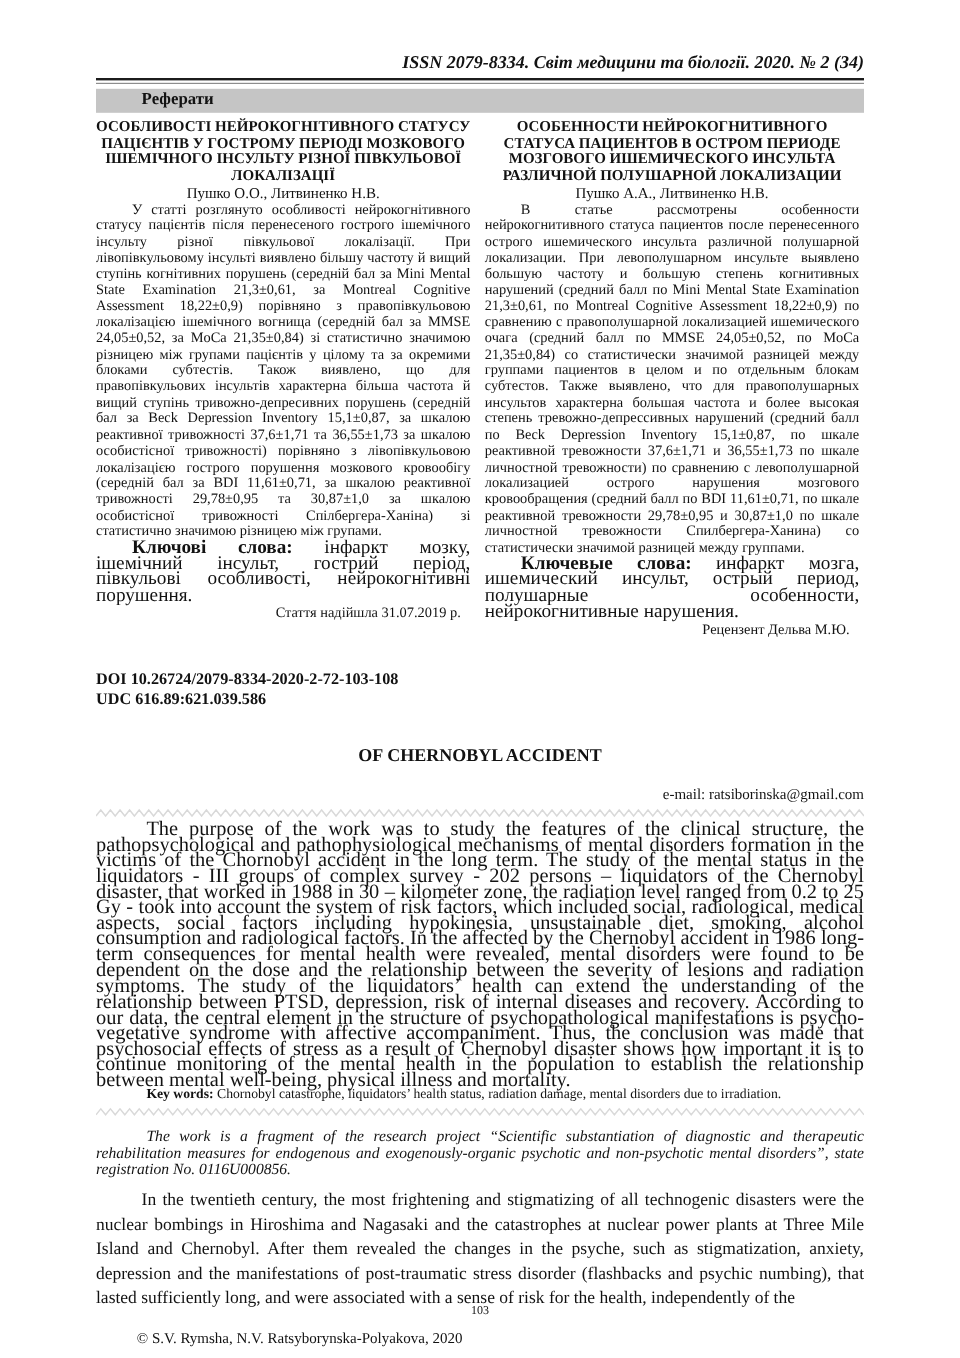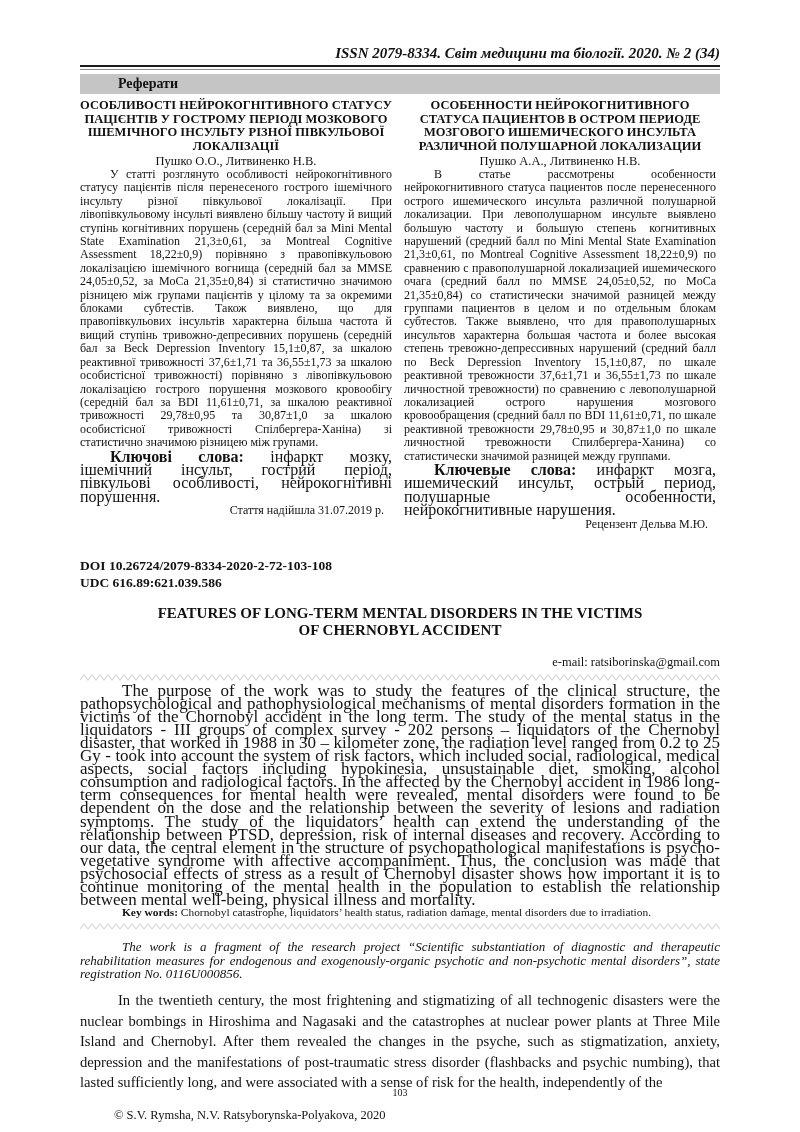--- a/index.html
+++ b/index.html
@@ -105,21 +105,21 @@
 
   </div>
 
   <div class="doi-block">
     <div>DOI 10.26724/2079-8334-2020-2-72-103-108</div>
     <div>UDC 616.89:621.039.586</div>
   </div>
 
 
   <h1 class="article-title">
-    <span>FEATURES OF LONG-TERM MENTAL DISORDERS IN THE VICTIMS</span><br>
+    <br>
     <span>OF CHERNOBYL ACCIDENT</span>
   </h1>
 
   <div class="email">e-mail: ratsiborinska@gmail.com</div>
 
   <svg class="zigzag" width="640" height="9">
     <path stroke="#d9d9d9" stroke-width="1.2" fill="none" d="M0 7 l4 -5 l4 5 l4 -5 l4 5 l4 -5 l4 5 l4 -5 l4 5 l4 -5 l4 5 l4 -5 l4 5 l4 -5 l4 5 l4 -5 l4 5 l4 -5 l4 5 l4 -5 l4 5 l4 -5 l4 5 l4 -5 l4 5 l4 -5 l4 5 l4 -5 l4 5 l4 -5 l4 5 l4 -5 l4 5 l4 -5 l4 5 l4 -5 l4 5 l4 -5 l4 5 l4 -5 l4 5 l4 -5 l4 5 l4 -5 l4 5 l4 -5 l4 5 l4 -5 l4 5 l4 -5 l4 5 l4 -5 l4 5 l4 -5 l4 5 l4 -5 l4 5 l4 -5 l4 5 l4 -5 l4 5 l4 -5 l4 5 l4 -5 l4 5 l4 -5 l4 5 l4 -5 l4 5 l4 -5 l4 5 l4 -5 l4 5 l4 -5 l4 5 l4 -5 l4 5 l4 -5 l4 5 l4 -5 l4 5 l4 -5 l4 5 l4 -5 l4 5 l4 -5 l4 5 l4 -5 l4 5 l4 -5 l4 5 l4 -5 l4 5 l4 -5 l4 5 l4 -5 l4 5 l4 -5 l4 5 l4 -5 l4 5 l4 -5 l4 5 l4 -5 l4 5 l4 -5 l4 5 l4 -5 l4 5 l4 -5 l4 5 l4 -5 l4 5 l4 -5 l4 5 l4 -5 l4 5 l4 -5 l4 5 l4 -5 l4 5 l4 -5 l4 5 l4 -5 l4 5 l4 -5 l4 5 l4 -5 l4 5 l4 -5 l4 5 l4 -5 l4 5 l4 -5 l4 5 l4 -5 l4 5 l4 -5 l4 5 l4 -5 l4 5 l4 -5 l4 5 l4 -5 l4 5 l4 -5 l4 5 l4 -5 l4 5 l4 -5 l4 5 l4 -5 l4 5 l4 -5 l4 5 l4 -5 l4 5 l4 -5 l4 5 l4 -5 l4 5"></path>
   </svg>
 
   <p class="abstract">The purpose of the work was to study the features of the clinical structure, the pathopsychological and pathophysiological mechanisms of mental disorders formation in the victims of the Chornobyl accident in the long term. The study of the mental status in the liquidators - III groups of complex survey - 202 persons – liquidators of the Chernobyl disaster, that worked in 1988 in 30 – kilometer zone, the radiation level ranged from 0.2 to 25 Gy - took into account the system of risk factors, which included social, radiological, medical aspects, social factors including hypokinesia, unsustainable diet, smoking, alcohol consumption and radiological factors. In the affected by the Chernobyl accident in 1986 long-term consequences for mental health were revealed, mental disorders were found to be dependent on the dose and the relationship between the severity of lesions and radiation symptoms. The study of the liquidators’ health can extend the understanding of the relationship between PTSD, depression, risk of internal diseases and recovery. According to our data, the central element in the structure of psychopathological manifestations is psycho-vegetative syndrome with affective accompaniment. Thus, the conclusion was made that psychosocial effects of stress as a result of Chernobyl disaster shows how important it is to continue monitoring of the mental health in the population to establish the relationship between mental well-being, physical illness and mortality.</p>

